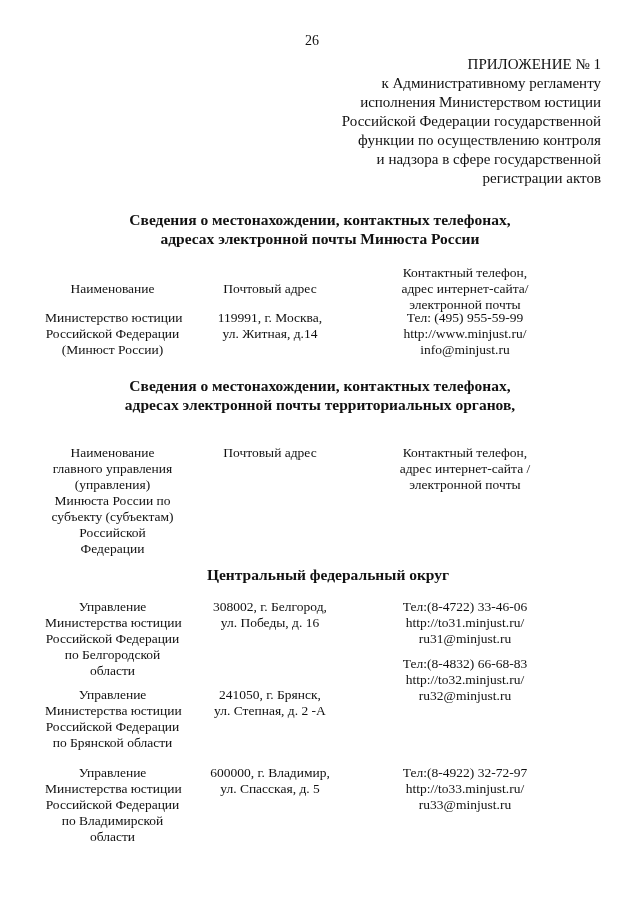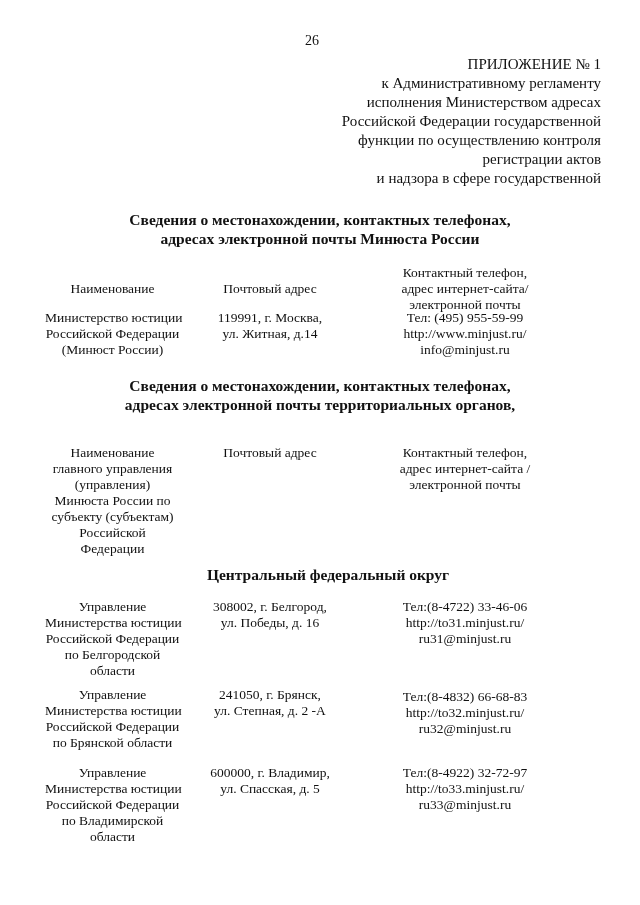--- a/index.html
+++ b/index.html
@@ -21,25 +21,25 @@
   .line { display: block; white-space: nowrap; }
 </style>
 </head>
 <body>
 
 <div class="abs pnum">26</div>
 
 <div class="abs appendix">
   <div>ПРИЛОЖЕНИЕ № 1</div>
   <div>к Административному регламенту</div>
-  <div>исполнения Министерством адресах</div>
+  <div>исполнения Министерством юстиции</div>
   <div>Российской Федерации государственной</div>
   <div>функции по осуществлению контроля</div>
+  <div>и надзора в сфере государственной</div>
   <div>регистрации актов</div>
-  <div>и надзора в сфере государственной</div>
 </div>
 
 <div class="abs h h1">
   <span class="line">Сведения о местонахождении, контактных телефонах,</span>
   <span class="line">адресах электронной почты Минюста России</span>
 </div>
 
 <div class="abs col c1 b" style="top:281px;">Наименование</div>
 <div class="abs col c2 b" style="top:281px;">Почтовый адрес</div>
 <div class="abs col c3 b" style="top:265px;">
@@ -106,21 +106,21 @@
 <div class="abs col c1" style="top:687px;">
   <span class="line">Управление</span>
   <span class="line">Министерства юстиции</span>
   <span class="line">Российской Федерации</span>
   <span class="line">по Брянской области</span>
 </div>
 <div class="abs col c2" style="top:687px;">
   <span class="line">241050,  г. Брянск,</span>
   <span class="line">ул. Степная, д. 2 -А</span>
 </div>
-<div class="abs col c3" style="top:689px;">
+<div class="abs col c3" style="top:656px;">
   <span class="line">Тел:(8-4832) 66-68-83</span>
   <span class="line">http://to32.minjust.ru/</span>
   <span class="line">ru32@minjust.ru</span>
 </div>
 
 <div class="abs col c1" style="top:765px;">
   <span class="line">Управление</span>
   <span class="line">Министерства юстиции</span>
   <span class="line">Российской Федерации</span>
   <span class="line">по Владимирской</span>

